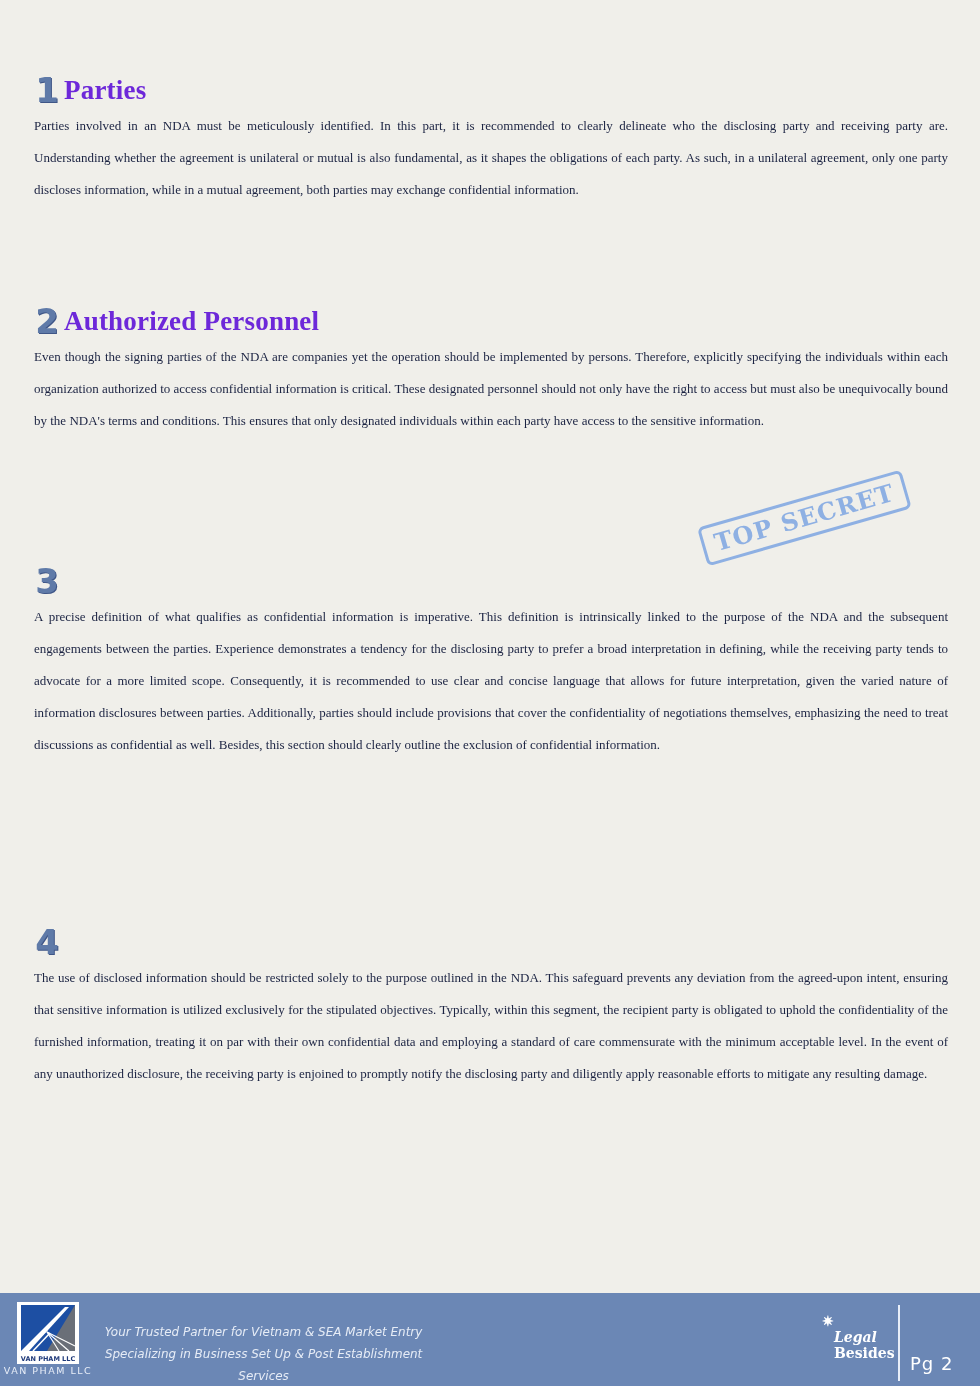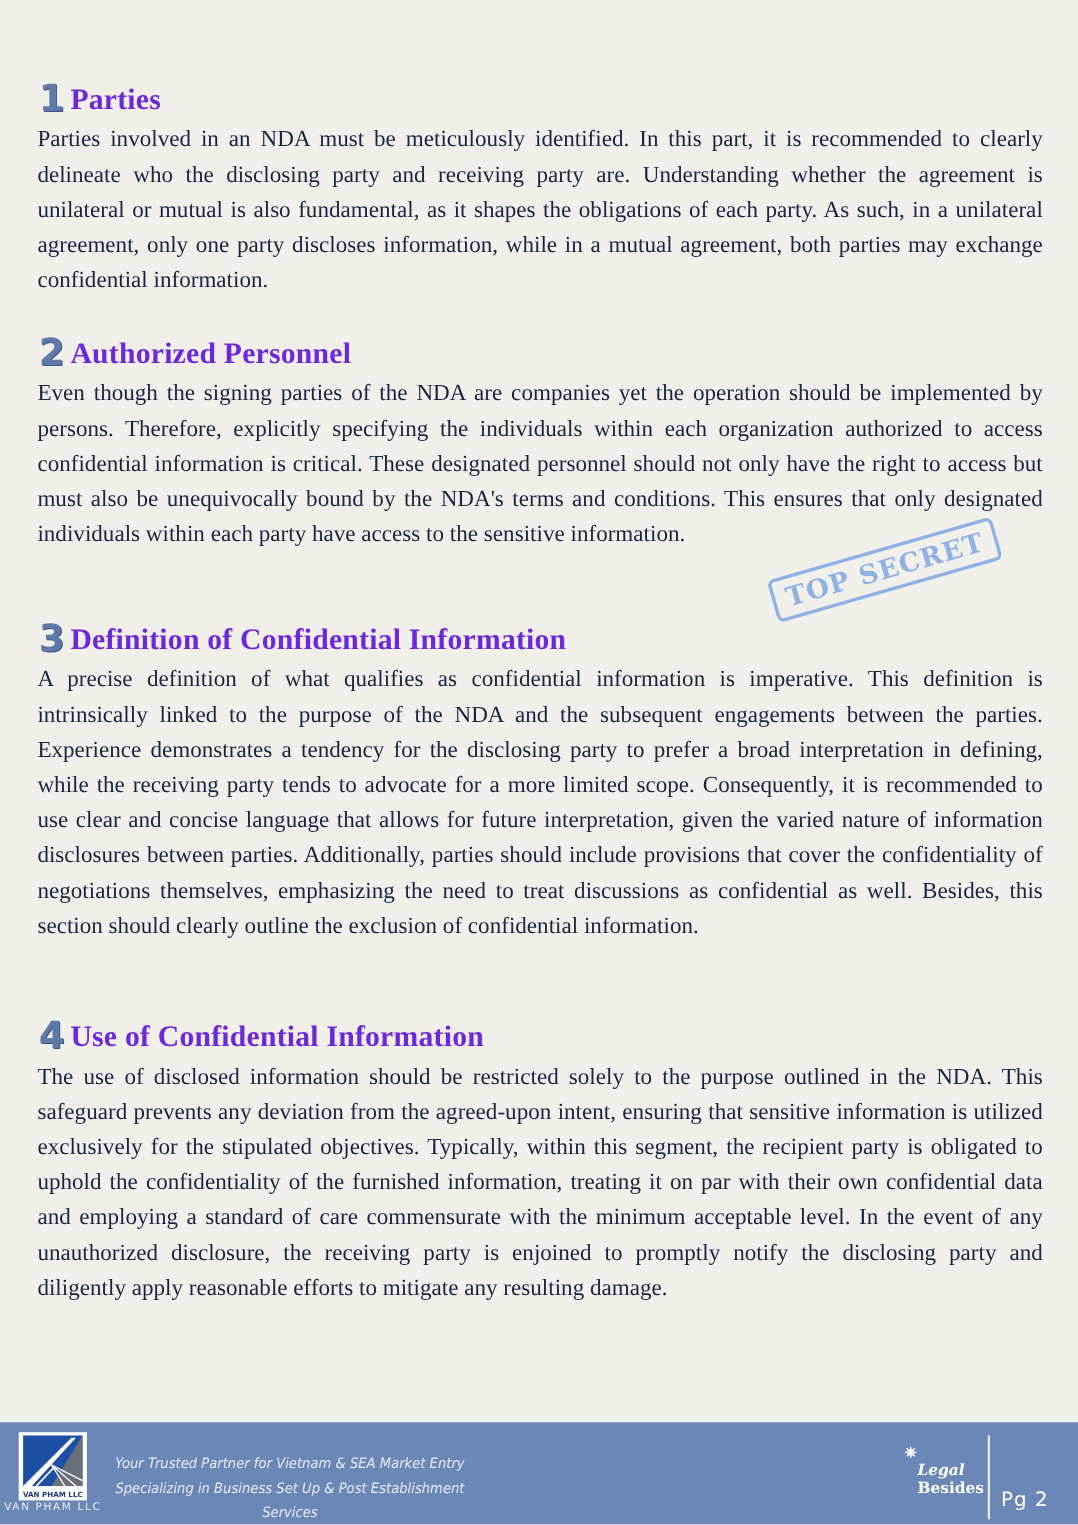--- a/index.html
+++ b/index.html
@@ -20,21 +20,21 @@
     background: repeating-linear-gradient(135deg, transparent 0 2px, rgba(255,255,255,0.35) 2px 3px);
     -webkit-background-clip: text; background-clip: text;
     text-shadow: 1px 1px 0 #3f5687;
   }
   .heading-text {
     font-family: "Liberation Serif", "DejaVu Serif", serif;
     font-weight: bold; font-size: 27px; color: #6d28d9; letter-spacing: 0.2px;
   }
   .body-text {
     margin: 0; font-family: "Liberation Serif", "DejaVu Serif", serif;
-    font-size: 21px; line-height: 32px; text-align: justify; color: #1b2342;
+    font-size: 13px; line-height: 32px; text-align: justify; color: #1b2342;
   }
   .stamp {
     position: absolute; left: 697px; top: 528px;
     transform: rotate(-16deg); transform-origin: left top;
     border: 3px solid #8eb0e3; border-radius: 6px;
     padding: 0 10px; height: 34px; line-height: 34px;
     font-family: "DejaVu Serif", serif; font-weight: bold; font-size: 24px;
     color: #8eb0e3; letter-spacing: 1px; white-space: nowrap;
   }
   .footer {
@@ -96,29 +96,27 @@
     <h2 class="heading">
       <span class="num-icon">2</span>
       <span class="heading-text">Authorized Personnel</span>
     </h2>
     <p class="body-text">Even though the signing parties of the NDA are companies yet the operation should be implemented by persons. Therefore, explicitly specifying the individuals within each organization authorized to access confidential information is critical. These designated personnel should not only have the right to access but must also be unequivocally bound by the NDA's terms and conditions. This ensures that only designated individuals within each party have access to the sensitive information.</p>
   </div>
 
   <div class="section" style="top:491px;">
     <h2 class="heading">
       <span class="num-icon">3</span>
-      <span class="heading-text">Definition of Confidential Information</span>
     </h2>
     <p class="body-text">A precise definition of what qualifies as confidential information is imperative. This definition is intrinsically linked to the purpose of the NDA and the subsequent engagements between the parties. Experience demonstrates a tendency for the disclosing party to prefer a broad interpretation in defining, while the receiving party tends to advocate for a more limited scope. Consequently, it is recommended to use clear and concise language that allows for future interpretation, given the varied nature of information disclosures between parties. Additionally, parties should include provisions that cover the confidentiality of negotiations themselves, emphasizing the need to treat discussions as confidential as well. Besides, this section should clearly outline the exclusion of confidential information.</p>
   </div>
 
   <div class="section" style="top:852px;">
     <h2 class="heading">
       <span class="num-icon">4</span>
-      <span class="heading-text">Use of Confidential Information</span>
     </h2>
     <p class="body-text">The use of disclosed information should be restricted solely to the purpose outlined in the NDA. This safeguard prevents any deviation from the agreed-upon intent, ensuring that sensitive information is utilized exclusively for the stipulated objectives. Typically, within this segment, the recipient party is obligated to uphold the confidentiality of the furnished information, treating it on par with their own confidential data and employing a standard of care commensurate with the minimum acceptable level. In the event of any unauthorized disclosure, the receiving party is enjoined to promptly notify the disclosing party and diligently apply reasonable efforts to mitigate any resulting damage.</p>
   </div>
 
 </div>
 
 <div class="stamp">TOP SECRET</div>
 
 <div class="footer">
   <div class="logo-box">

